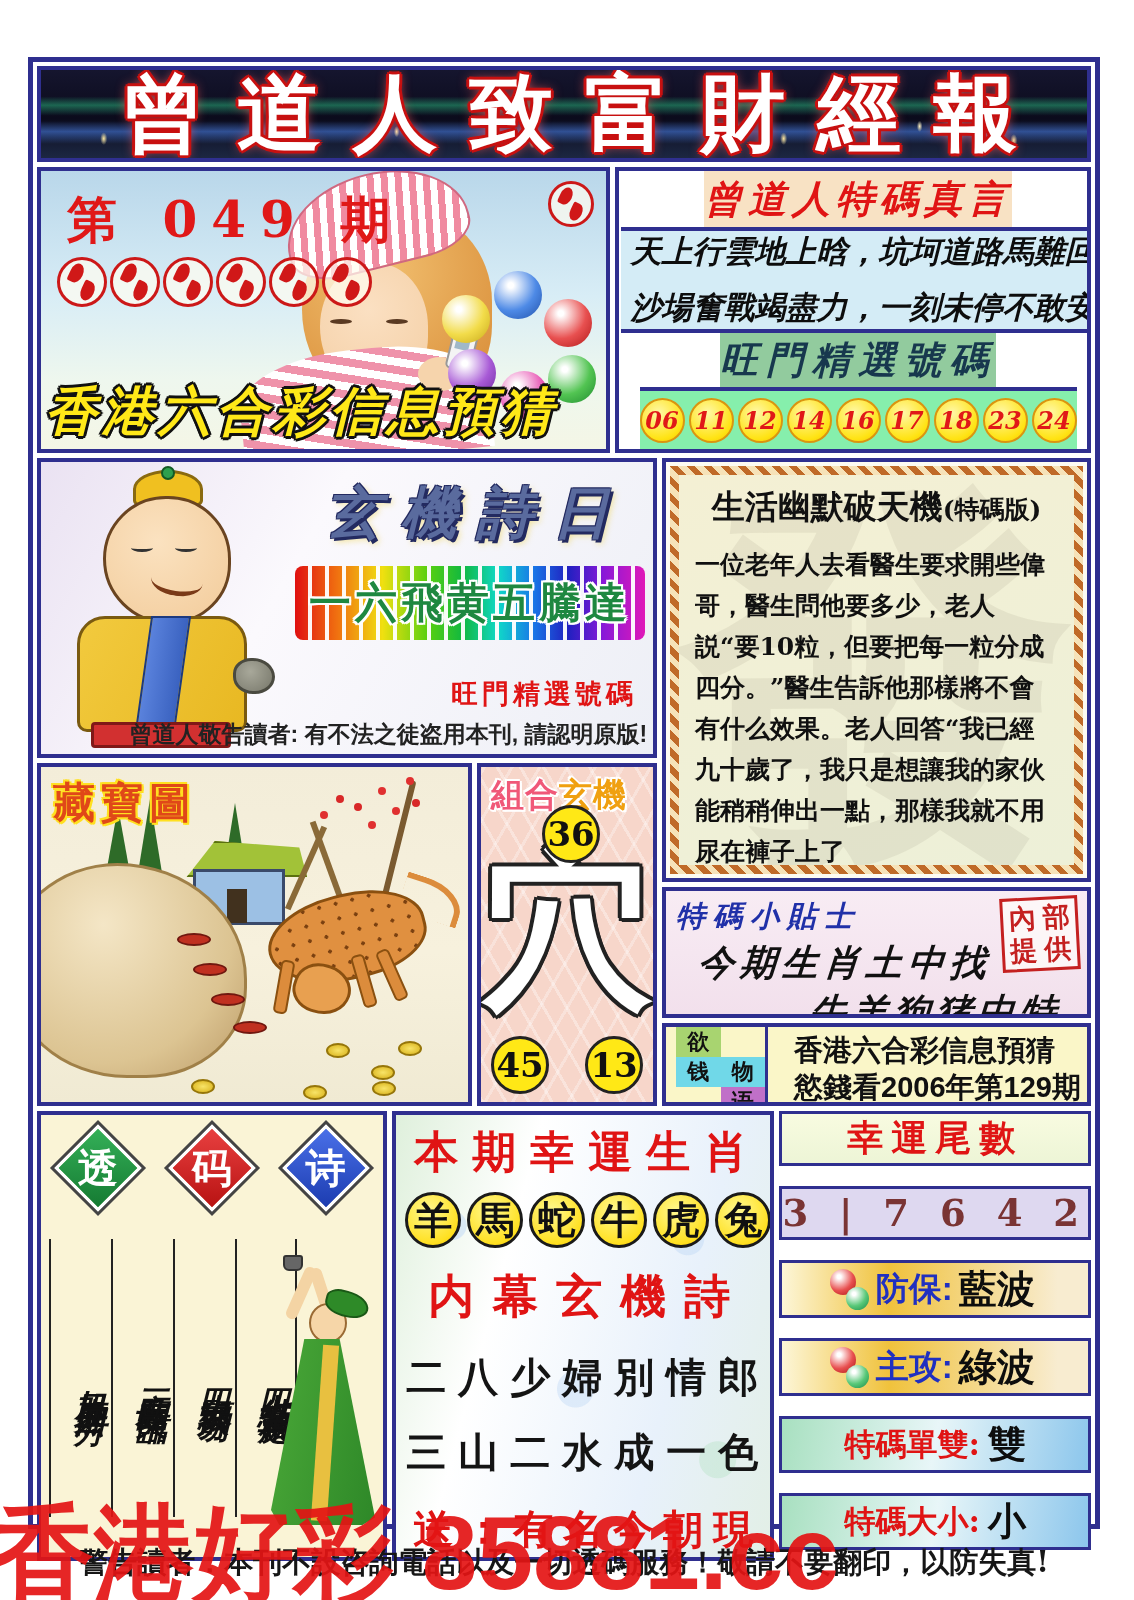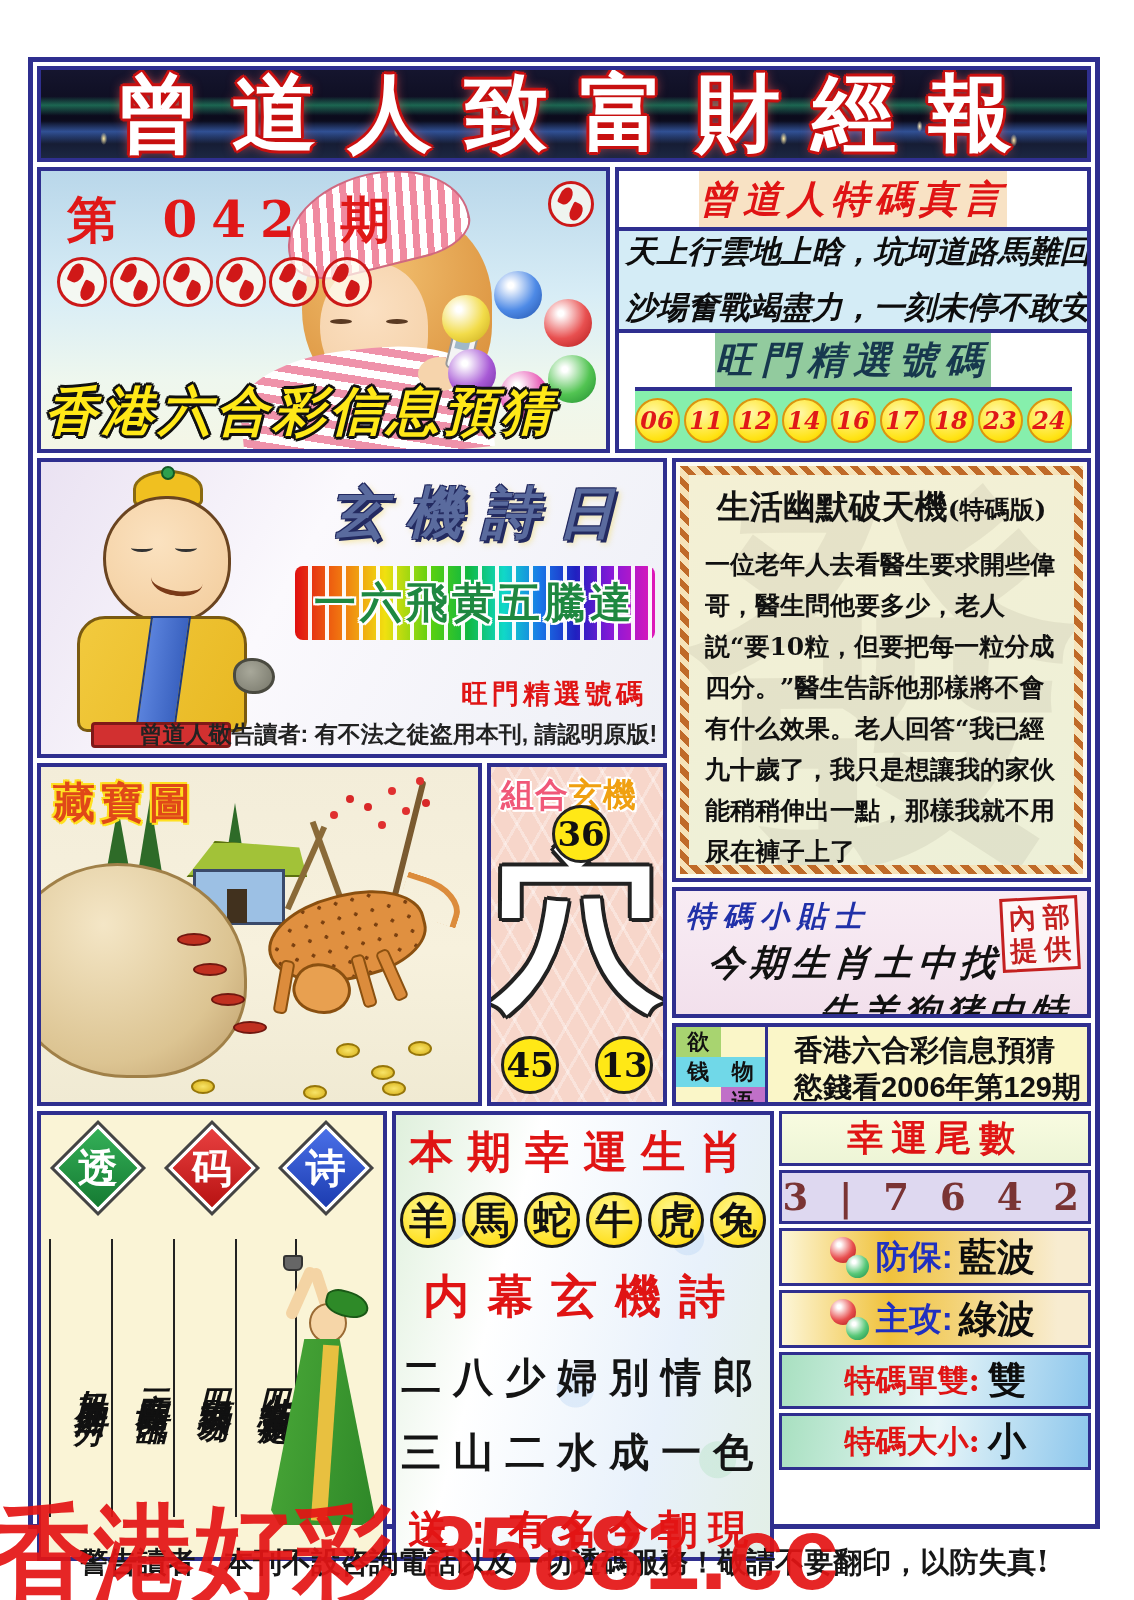--- a/index.html
+++ b/index.html
@@ -2,21 +2,21 @@
 <html><head>
 <meta charset="utf-8">
 <style>
   * { margin:0; padding:0; box-sizing:border-box; }
   body { font-family:"Liberation Sans", sans-serif; background:#fff; }
   .page { position:relative; width:1134px; height:1600px; background:#fff; overflow:hidden; }
 
   .frame { position:absolute; top:57px; left:28px; width:1072px; height:1472px;
     border:5px solid #2f2f8f; background:#fff; padding:4px; display:flex; flex-direction:column; gap:5px; }
 
-  .panel { border:4px solid #2f2f8f; position:relative; overflow:hidden; }
+  .panel { border:4px solid #2f2f8f; position:relative; overflow:hidden;padding-left:10px; }
 
   
   .masthead { height:96px; flex:0 0 96px; display:flex; align-items:center; justify-content:center;
     background:
       radial-gradient(5px 9px at 6% 78%, #ffeaa0, transparent 70%),
       radial-gradient(4px 7px at 13% 62%, #ffd, transparent 70%),
       radial-gradient(5px 8px at 22% 80%, #ffe8a8, transparent 70%),
       radial-gradient(4px 8px at 34% 70%, #fff0b0, transparent 70%),
       radial-gradient(5px 9px at 47% 82%, #ffeca0, transparent 70%),
       radial-gradient(4px 7px at 58% 66%, #fff, transparent 70%),
@@ -234,21 +234,21 @@
   .lucky-title { margin-top:8px; font-size:44px; font-weight:bold; color:#e01414; letter-spacing:14px; white-space:nowrap; }
   .zodiac-row { margin-top:10px; display:flex; gap:6px; }
   .zodiac { width:56px; height:56px; border-radius:50%; background:radial-gradient(circle at 40% 32%,#fff890,#ffe020 72%,#f0c000);
     border:3px solid #1a1a1a; display:flex; align-items:center; justify-content:center;
     font-family:"DejaVu Serif",serif; font-weight:bold; font-size:38px; color:#111; }
   .inner-title { margin-top:18px; font-size:46px; font-weight:bold; color:#e01414; letter-spacing:18px; white-space:nowrap; }
   .lucky-verse { margin-top:22px; font-size:40px; font-weight:bold; color:#141414; letter-spacing:12px; white-space:nowrap; }
   .lucky-verse.v2 { margin-top:20px; }
   .lucky-bonus { margin-top:22px; font-size:40px; font-weight:bold; color:#e01414; letter-spacing:10px; white-space:nowrap; }
 
-  .predict { flex:0 0 300px; display:flex; flex-direction:column; gap:4px; border:none; }
+  .predict { flex:0 0 300px; display:flex; flex-direction:column; gap:20px; border:none; }
   .predict > div { border:3px solid #2f2f8f; display:flex; align-items:center; justify-content:center; position:relative; }
   .p-tailhead { flex:0 0 52px; background:linear-gradient(#f8fbe0,#edf5d6); font-family:"DejaVu Serif",serif;
     font-weight:bold; font-size:36px; color:#e01414; letter-spacing:8px; }
   .p-digits { flex:0 0 54px; background:#ded8f0; font-family:"DejaVu Serif",serif; font-weight:bold; font-size:37px;
     color:#7a3434; letter-spacing:9px; white-space:nowrap; }
   .p-wavehead { flex:0 0 54px; background:#d6f2da; font-weight:bold; font-style:italic; font-size:36px; color:#16a044; letter-spacing:5px; }
   .p-gold { flex:0 0 58px; background:linear-gradient(90deg,#fdf6d8,#f0c23c 35%,#f8ecd0 90%); gap:6px; }
   .p-cool { flex:0 0 54px; background:linear-gradient(100deg,#a8e0c0,#e8f6f8 50%,#8cc6ec); gap:8px; }
   .ballpair { width:40px; height:44px; position:relative; flex:0 0 40px; margin-left:-6px; }
   .ballpair::before { content:""; position:absolute; left:0; top:2px; width:26px; height:26px; border-radius:50%;
@@ -281,21 +281,21 @@
           <div class="hair"></div>
           <div class="face"></div>
           <div class="cap"></div>
           <div class="eye l"></div>
           <div class="eye r"></div>
           <div class="mouth"></div>
           <div class="collar"></div>
           <div class="hand"></div>
           <div class="phone"></div>
         </div>
-        <div class="issue">第 042 期</div>
+        <div class="issue">第 049 期</div>
         <div class="swirl-row">
           <div class="swirl-circle">
               <span class="sw sw-a"></span>
               <span class="sw sw-b"></span>
             </div>
           <div class="swirl-circle">
               <span class="sw sw-a"></span>
               <span class="sw sw-b"></span>
             </div>
           <div class="swirl-circle">

